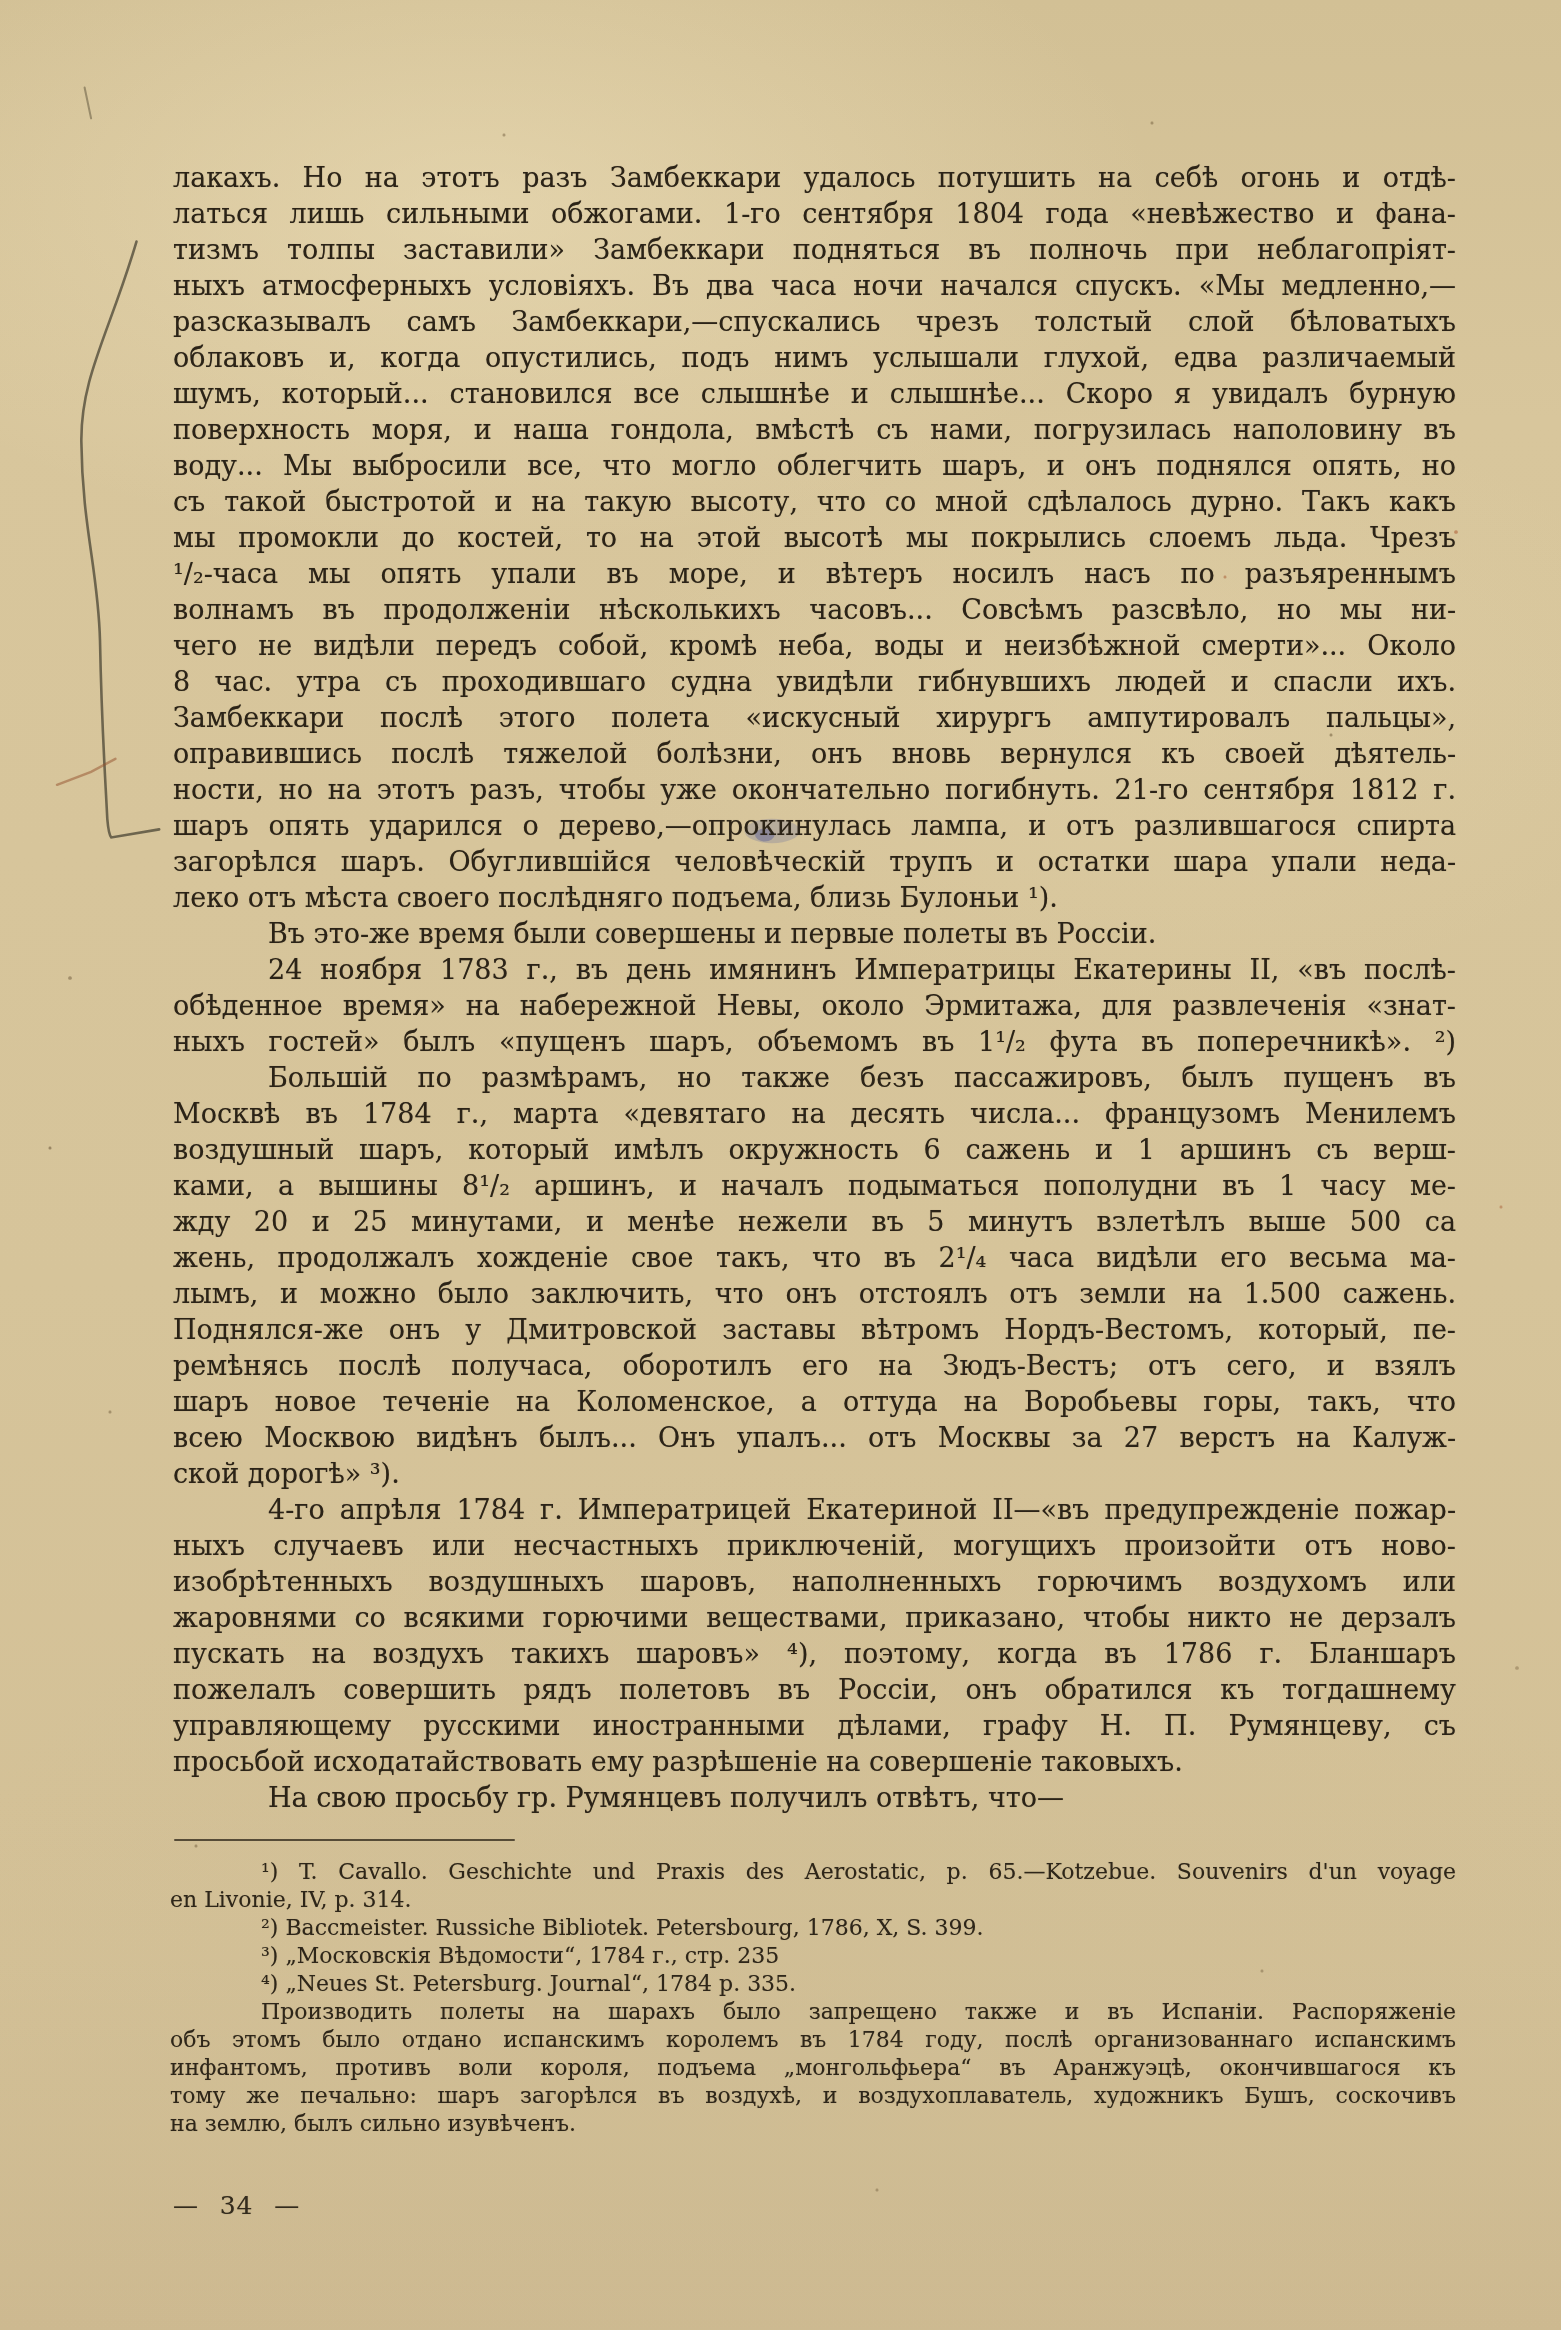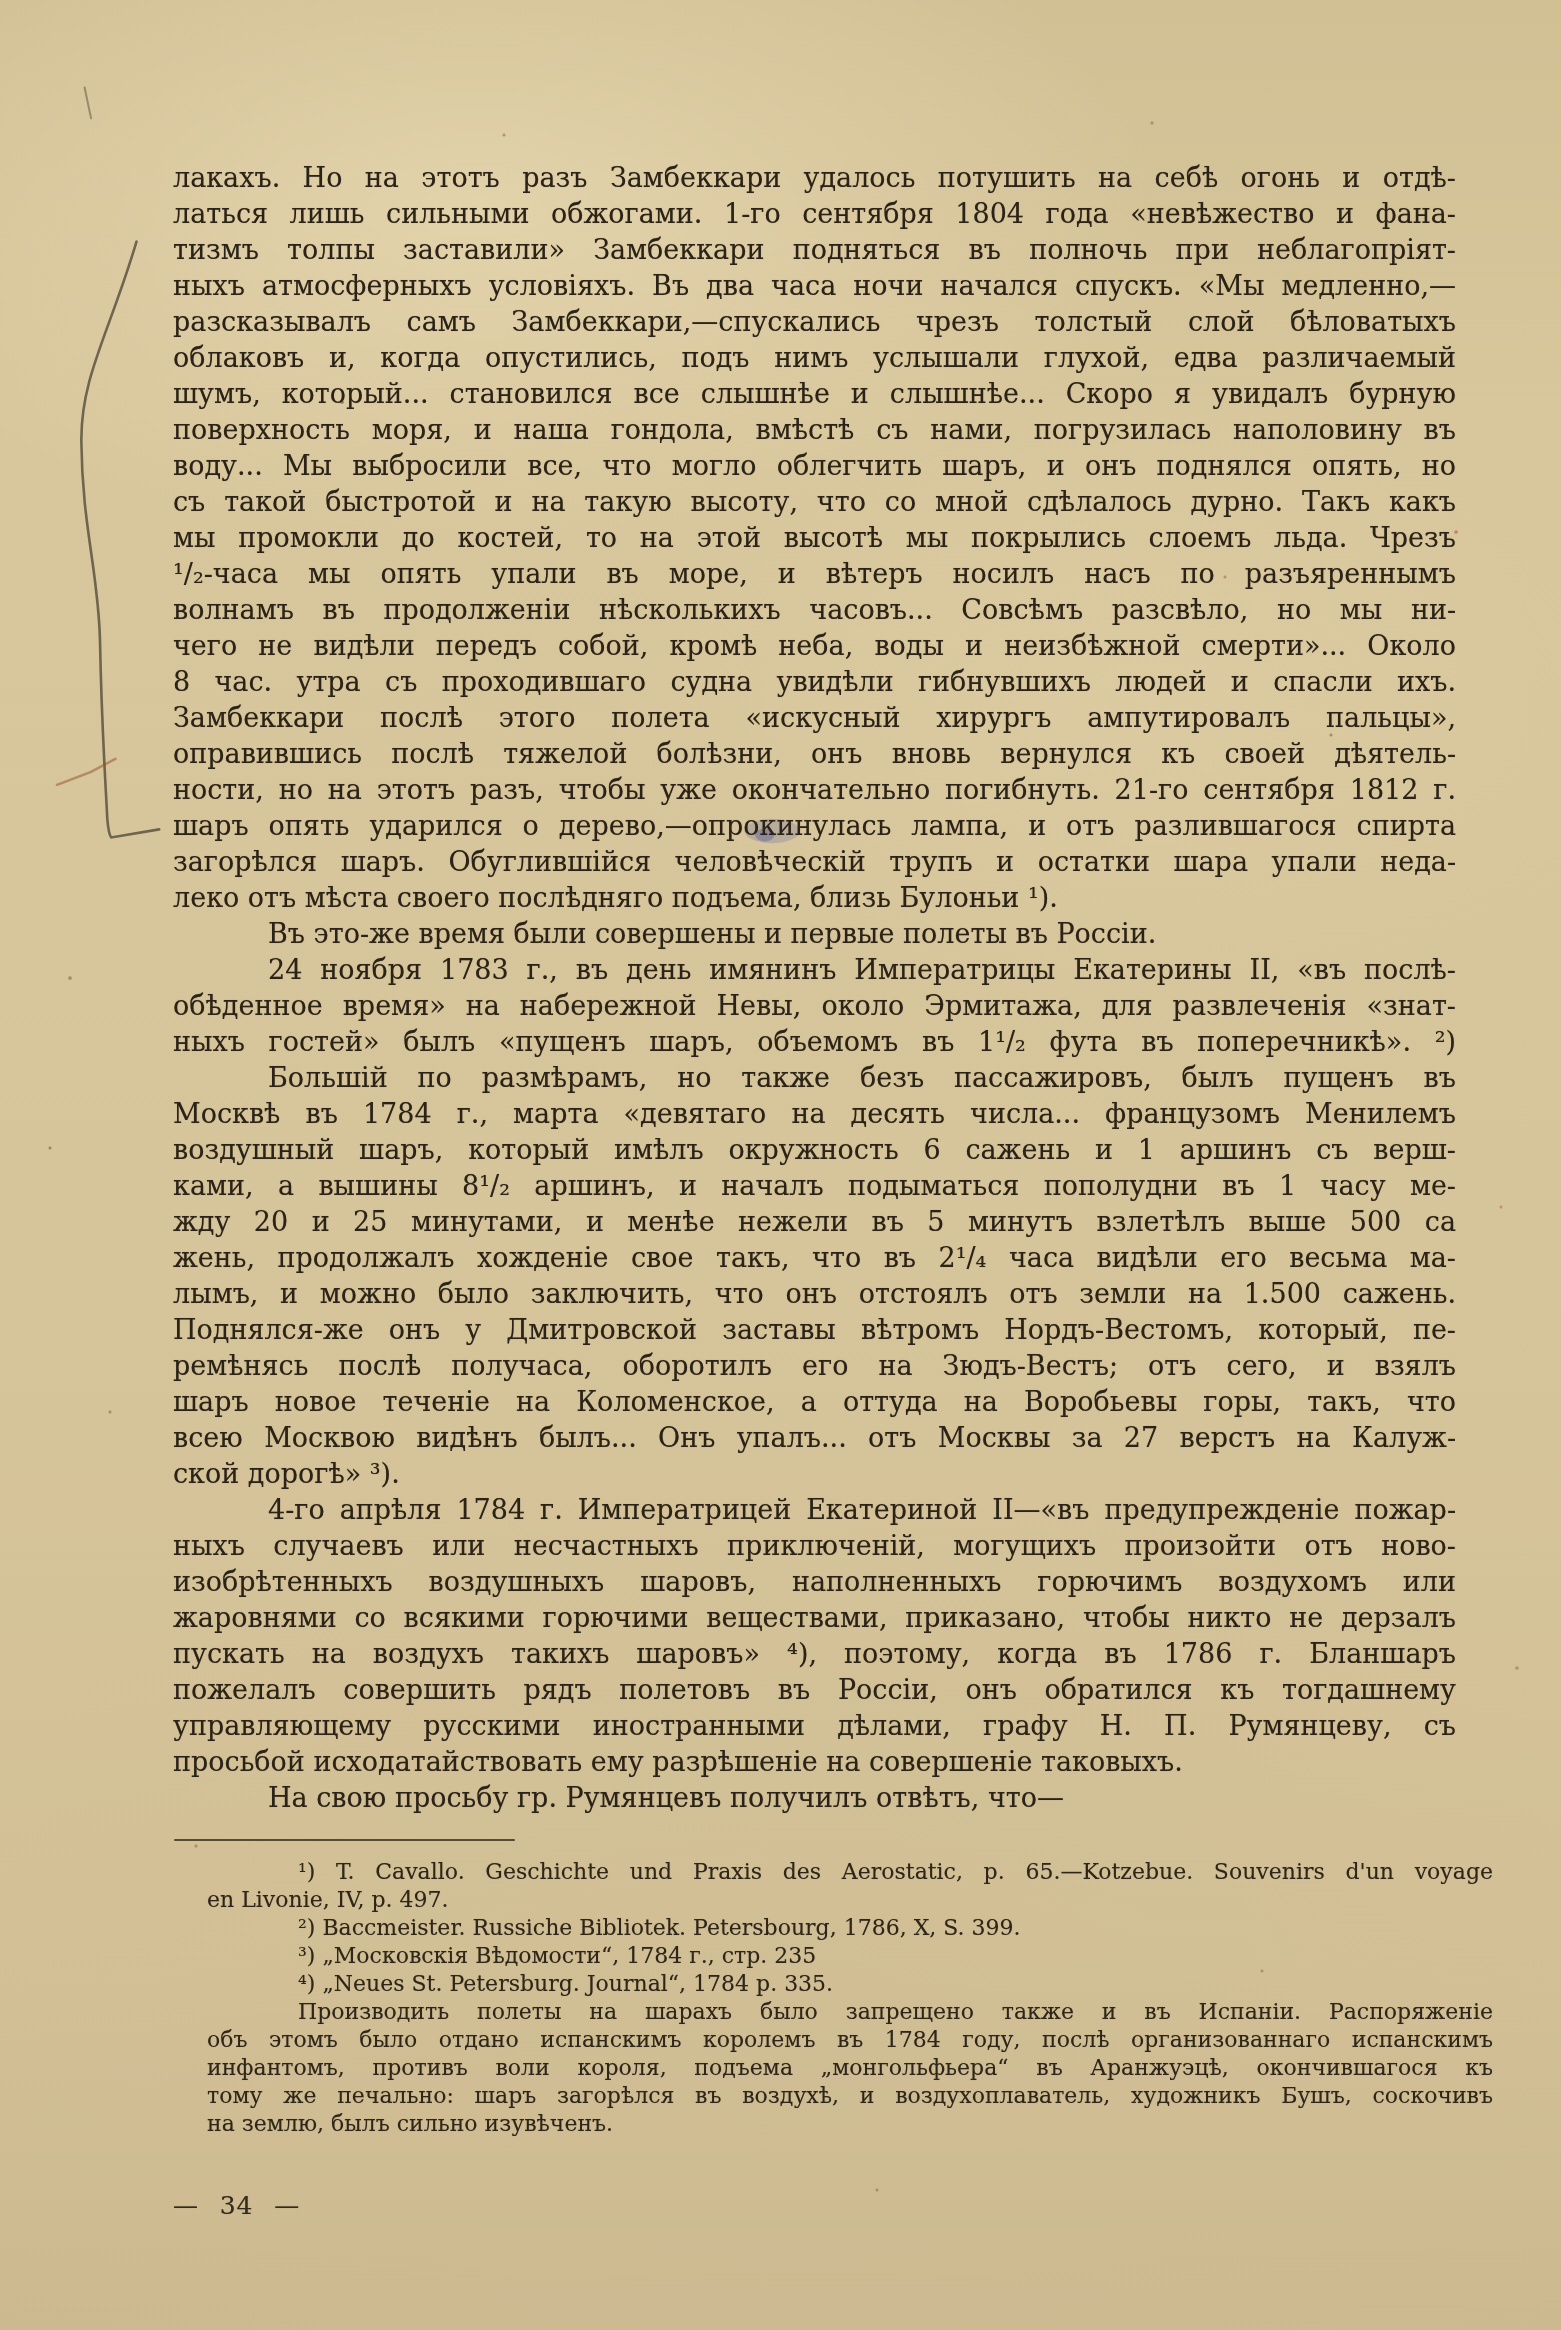--- a/index.html
+++ b/index.html
@@ -42,21 +42,20 @@
   .main-text .line.flush{text-align-last:left;}
   .main-text .line.indent{text-indent:95px;}
   .footnote-rule{
     position:absolute;left:174px;top:1839px;width:341px;height:2.4px;
     background:#3f3626;opacity:.85;border-radius:1.6px;
   }
   .footnotes{
     position:absolute;left:170px;top:1858px;width:1286px;
     font-size:22px;line-height:28px;color:#2e2619;
     text-shadow:0 0 0.8px rgba(46,38,25,.3);
-    margin-left:37px;
   }
   .footnotes .line{height:28px;white-space:nowrap;text-align:justify;text-align-last:justify;}
   .footnotes .line.flush{text-align-last:left;}
   .footnotes .line.indent{text-indent:91px;}
   .page-number{
     position:absolute;left:173px;top:2191px;width:1265px;
     font-size:25px;color:#332b1d;
     letter-spacing:0.8px;text-shadow:0 0 0.8px rgba(51,43,29,.35);
   }
   .page-number .gap{display:inline-block;width:21px;}
@@ -123,21 +122,21 @@
       <div class="line">пожелалъ совершить рядъ полетовъ въ Россіи, онъ обратился къ тогдашнему</div>
       <div class="line">управляющему русскими иностранными дѣлами, графу Н. П. Румянцеву, съ</div>
       <div class="line flush">просьбой исходатайствовать ему разрѣшеніе на совершеніе таковыхъ.</div>
       <div class="line indent flush">На свою просьбу гр. Румянцевъ получилъ отвѣтъ, что—</div>
     </div>
 
   <div class="footnote-rule"></div>
 
   <div class="footnotes">
       <div class="line indent">¹) T. Cavallo. Geschichte und Praxis des Aerostatic, p. 65.—Kotzebue. Souvenirs d'un voyage</div>
-      <div class="line flush">en Livonie, IV, p. 497.</div>
+      <div class="line flush">en Livonie, IV, p. 314.</div>
       <div class="line indent flush">²) Baccmeister. Russiche Bibliotek. Petersbourg, 1786, X, S. 399.</div>
       <div class="line indent flush">³) „Московскія Вѣдомости“, 1784 г., стр. 235</div>
       <div class="line indent flush">⁴) „Neues St. Petersburg. Journal“, 1784 p. 335.</div>
       <div class="line indent">Производить полеты на шарахъ  было  запрещено также  и  въ Испаніи.  Распоряженіе</div>
       <div class="line">объ этомъ было отдано испанскимъ королемъ въ 1784 году, послѣ организованнаго испанскимъ</div>
       <div class="line">инфантомъ, противъ воли короля, подъема „монгольфьера“ въ Аранжуэцѣ, окончившагося къ</div>
       <div class="line">тому же печально: шаръ загорѣлся въ воздухѣ, и воздухоплаватель, художникъ Бушъ, соскочивъ</div>
       <div class="line flush">на землю, былъ сильно изувѣченъ.</div>
     </div>
 

